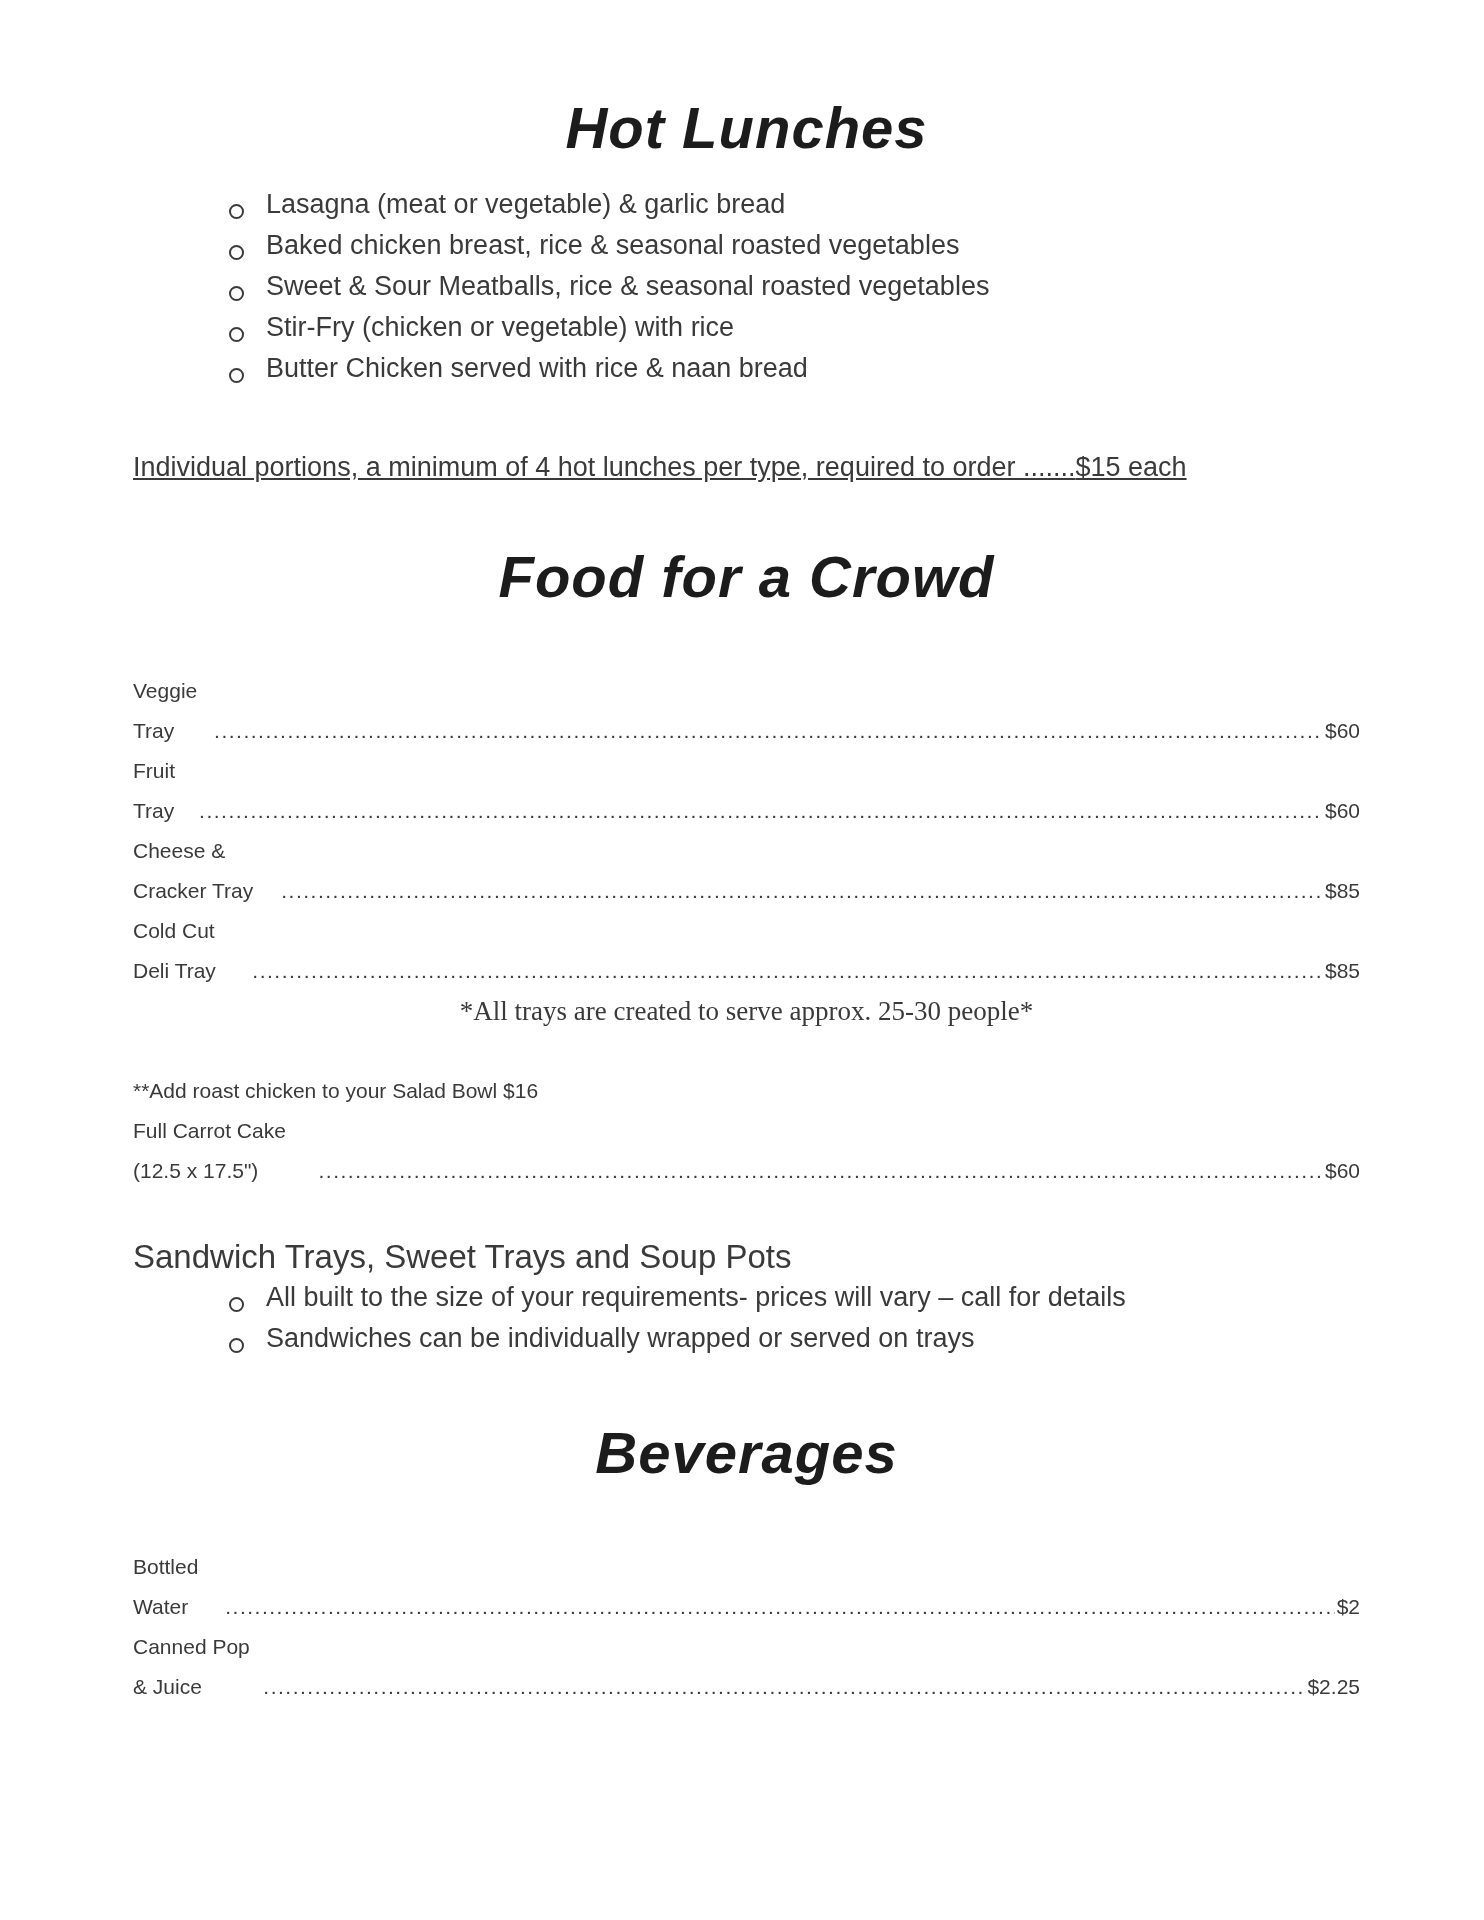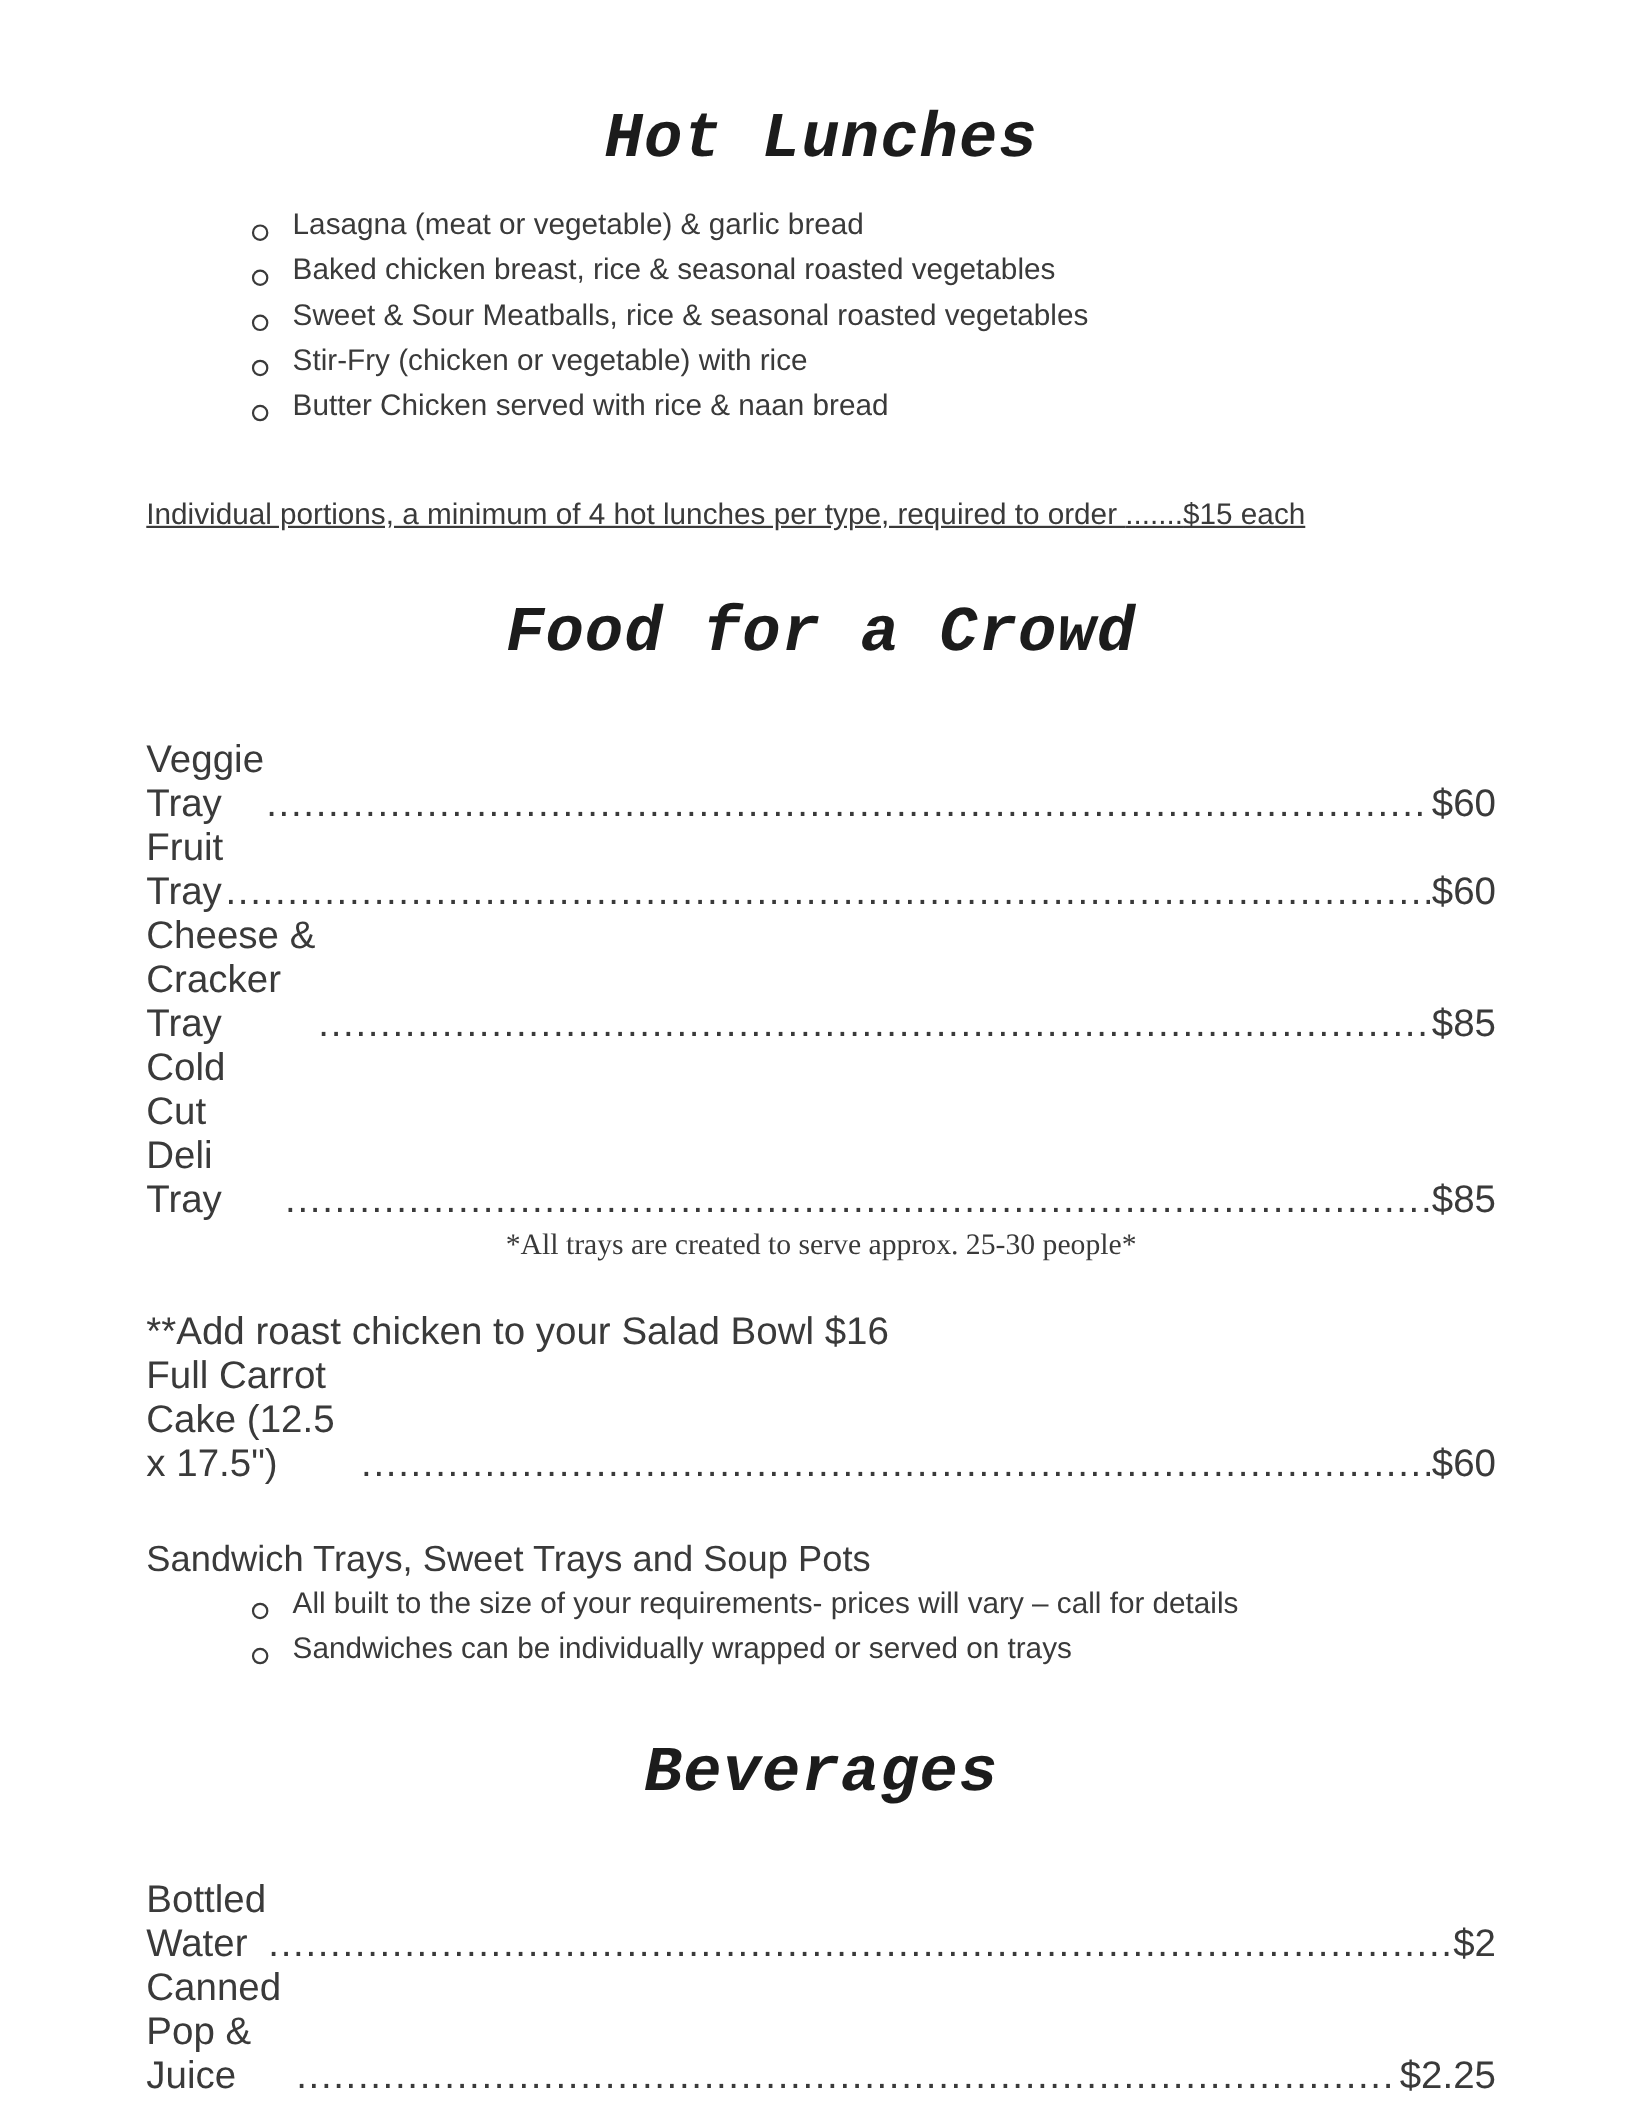--- a/index.html
+++ b/index.html
@@ -15,21 +15,21 @@
     overflow: hidden;
   }
   .page {
     box-sizing: border-box;
     width: 1484px;
     height: 1920px;
     padding: 92px 124px 0 133px;
     background: #ffffff;
   }
   .script-heading {
-    font-family: Liberation Mono, monospace;
+    font-family: Liberation Sans, sans-serif;
     font-style: italic;
     font-weight: 700;
     font-size: 58px;
     line-height: 72px;
     color: #1c1c1c;
     text-align: center;
     letter-spacing: 1px;
     margin: 0;
   }
   .heading-hot { margin-bottom: 20px; }
@@ -57,21 +57,21 @@
     border: 2.5px solid #3a3a3a;
     border-radius: 50%;
     margin: 13px 22px 0 0;
   }
 
   
   .price-list { margin: 0; }
   .price-row {
     display: flex;
     align-items: flex-end;
-    font-size: 35px;
+    font-size: 21px;
     line-height: 40px;
   }
   .row-label { white-space: pre-wrap; }
   .dot-leader {
     flex: 1 1 auto;
     overflow: hidden;
     white-space: nowrap;
     margin: 0 2px;
     letter-spacing: 1.5px;
   }

